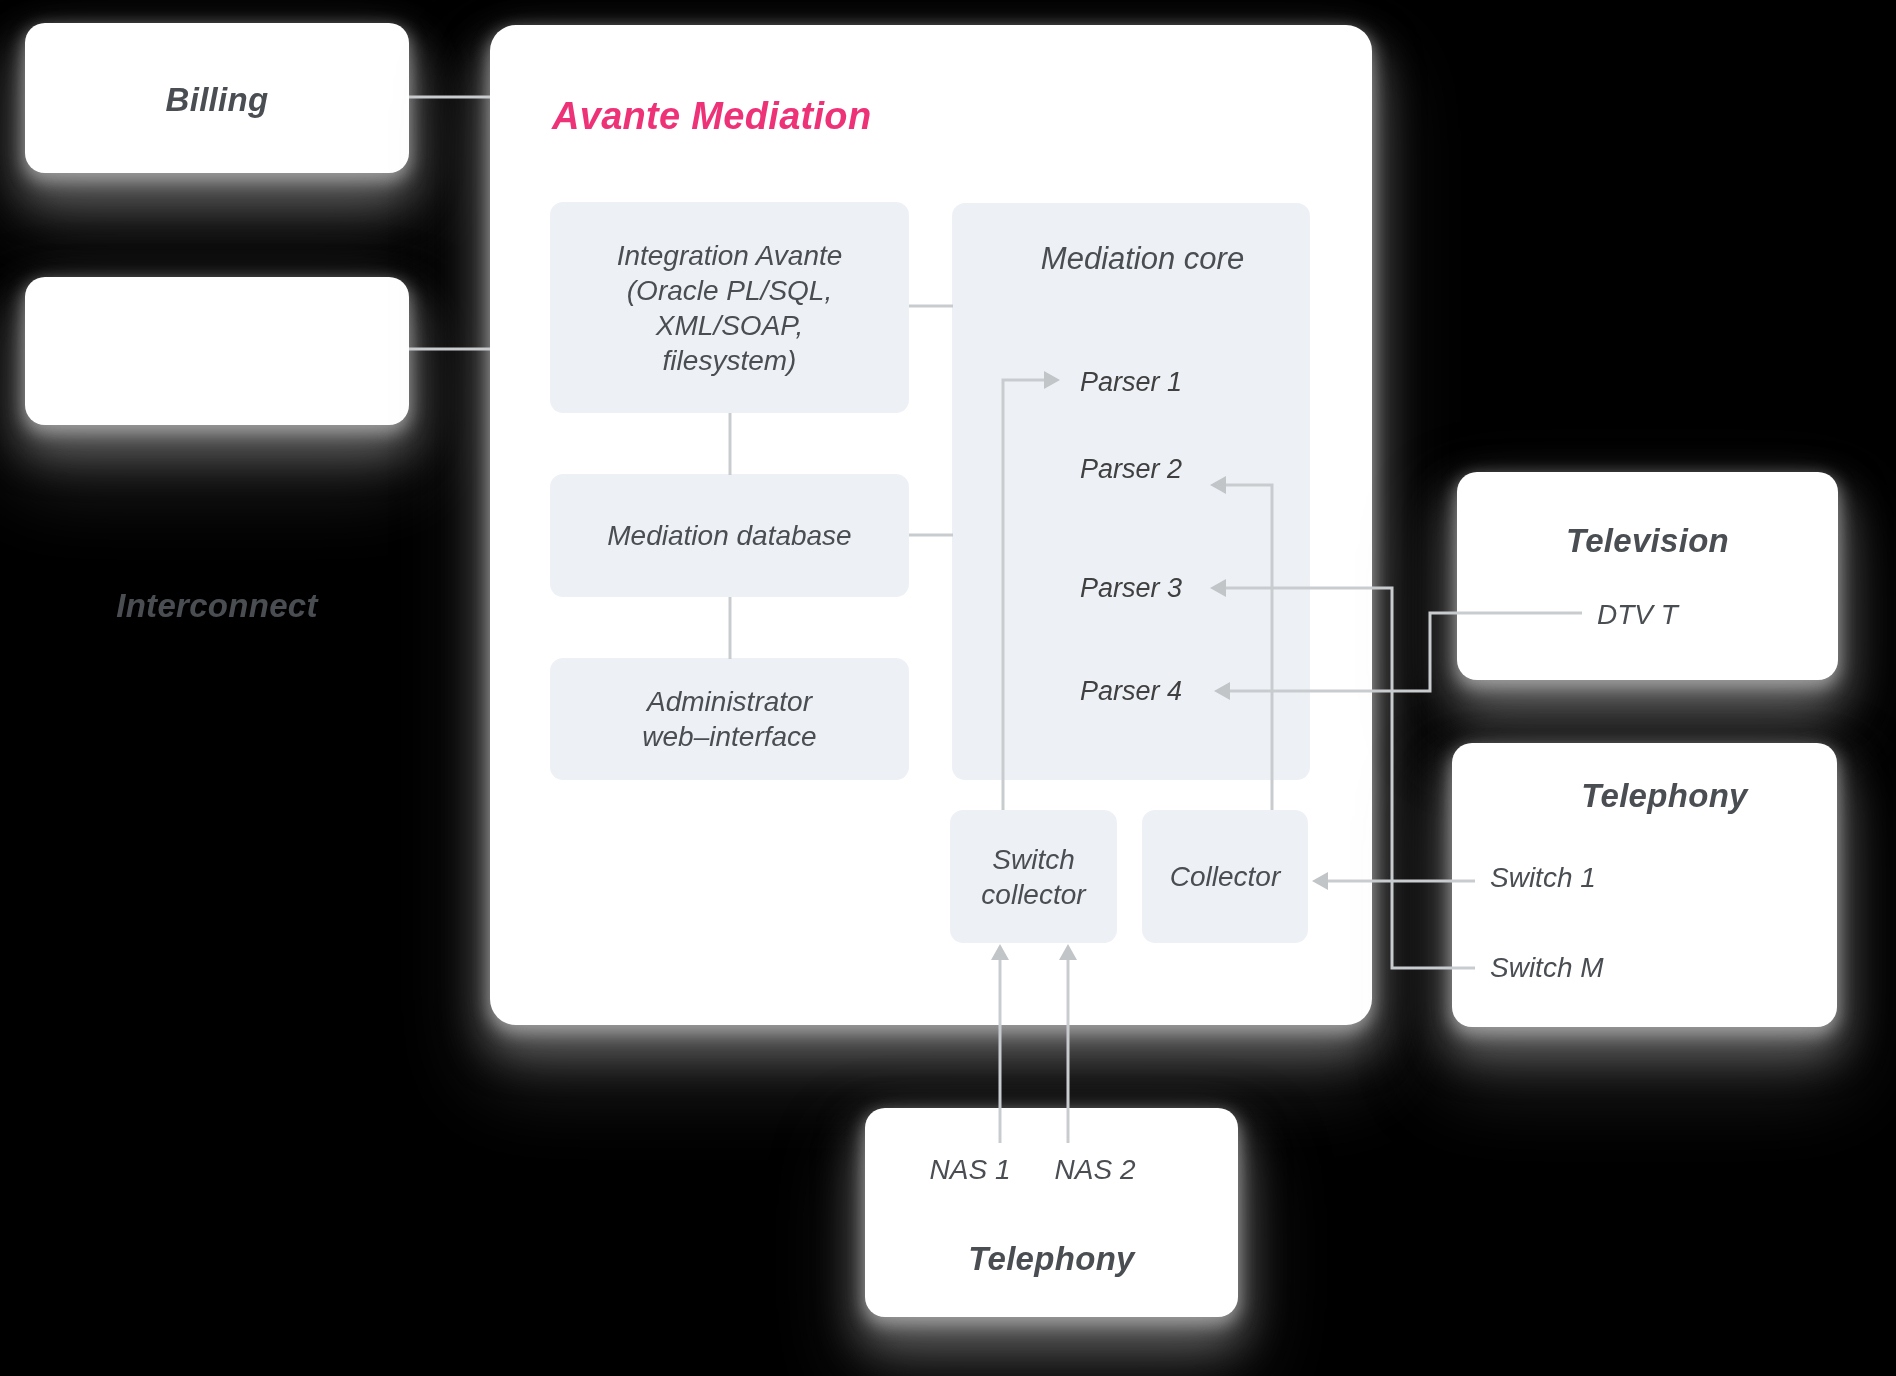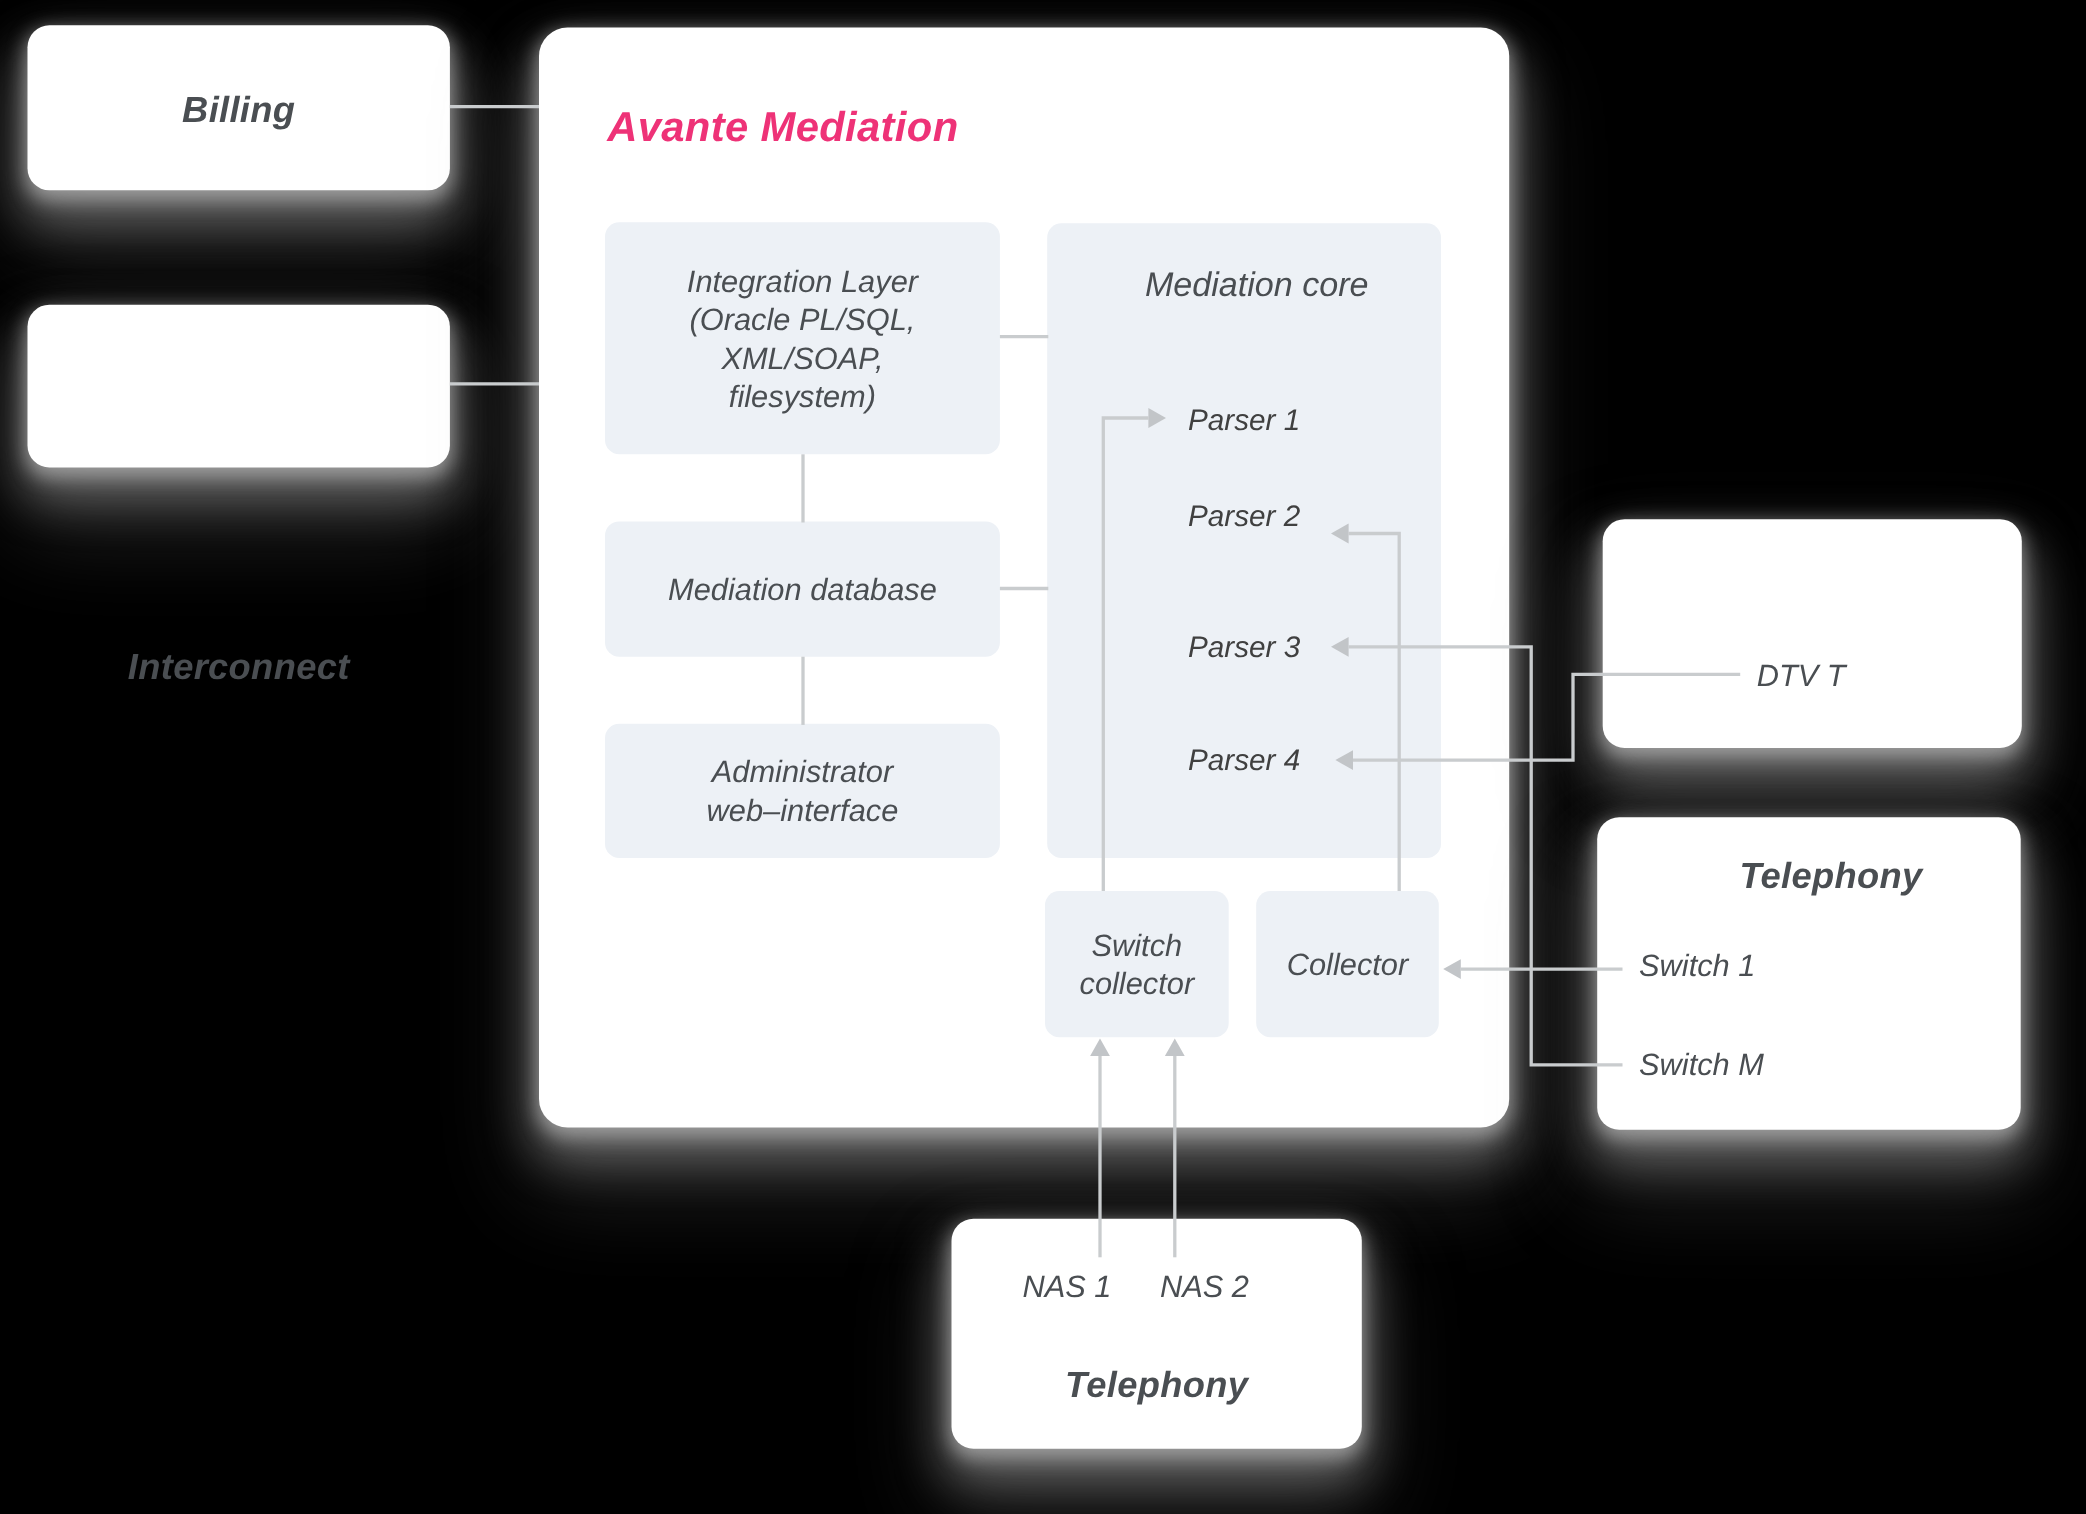--- a/index.html
+++ b/index.html
@@ -111,21 +111,21 @@
 
   <div class="card" style="left:25px; top:277px; width:384px; height:148px;">
     <div class="card-title" style="top:310px;">Interconnect</div>
   </div>
 
   <div class="card panel" style="left:490px; top:25px; width:882px; height:1000px;">
 
     <div class="panel-title" style="left:62px; top:70px;">Avante Mediation</div>
 
     <div class="node" style="left:60px; top:177px; width:359px; height:211px;">
-      <span>Integration Layer</span>
+      <span>Integration Avante</span>
       <span>(Oracle PL/SQL,</span>
       <span>XML/SOAP,</span>
       <span>filesystem)</span>
     </div>
 
     <div class="node" style="left:60px; top:449px; width:359px; height:123px;">
       <span>Mediation database</span>
     </div>
 
     <div class="node" style="left:60px; top:633px; width:359px; height:122px;">
@@ -145,20 +145,21 @@
       <span>Switch</span>
       <span>collector</span>
     </div>
 
     <div class="node" style="left:652px; top:785px; width:166px; height:133px;">
       <span>Collector</span>
     </div>
   </div>
 
   <div class="card" style="left:1457px; top:472px; width:381px; height:208px;">
+    <div class="card-title" style="top:50px;">Television</div>
     <div class="item-label" style="left:140px; top:597px; top:125px;">DTV T</div>
   </div>
 
   <div class="card" style="left:1452px; top:743px; width:385px; height:284px;">
     <div class="card-title" style="top:34px;padding-left:40px;">Telephony</div>
     <div class="item-label" style="left:38px; top:117px;">Switch 1</div>
     <div class="item-label" style="left:38px; top:207px;">Switch M</div>
   </div>
 
   <div class="card" style="left:865px; top:1108px; width:373px; height:209px;">

